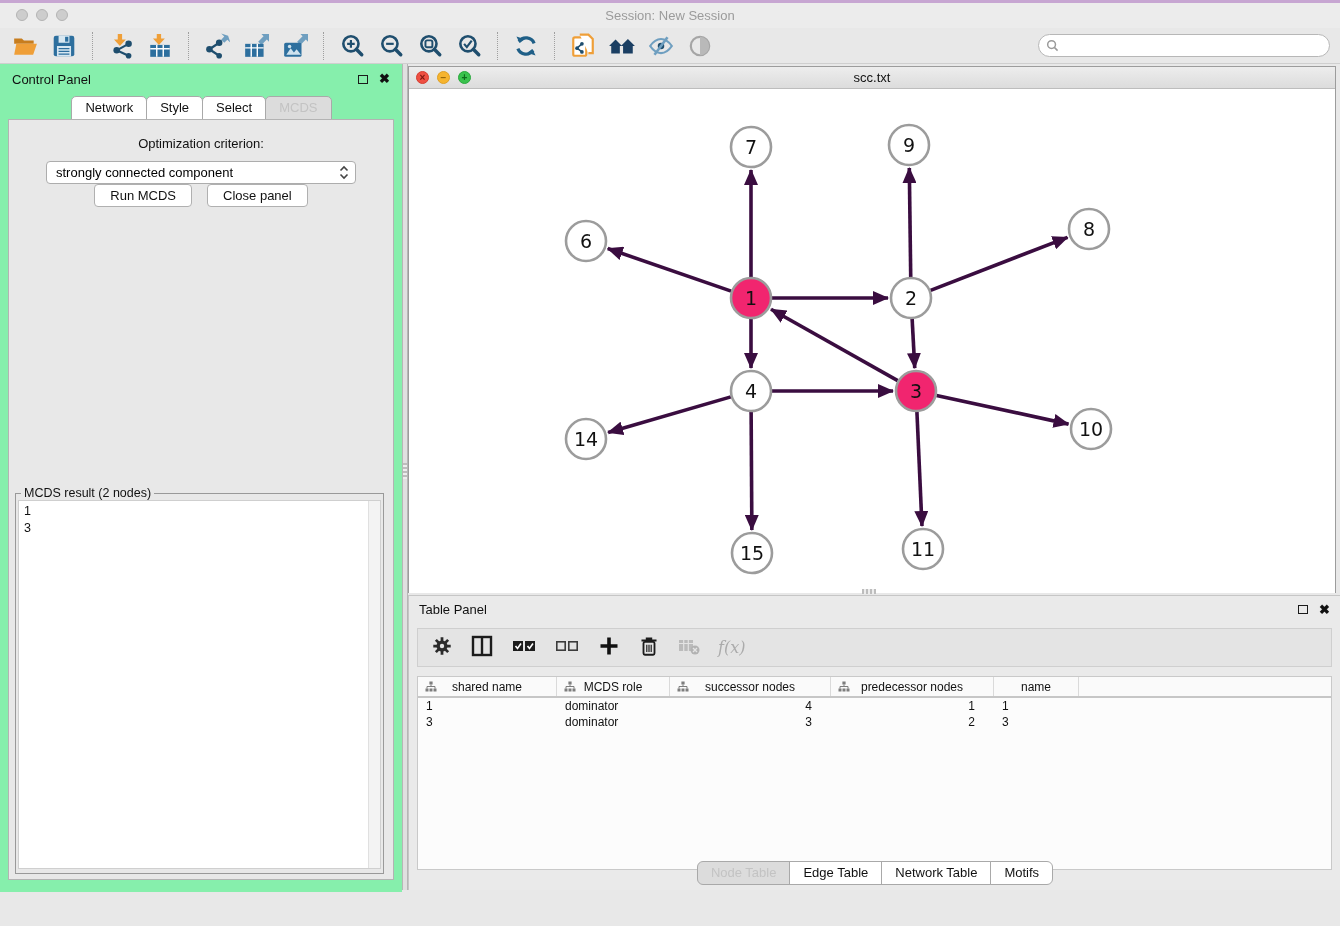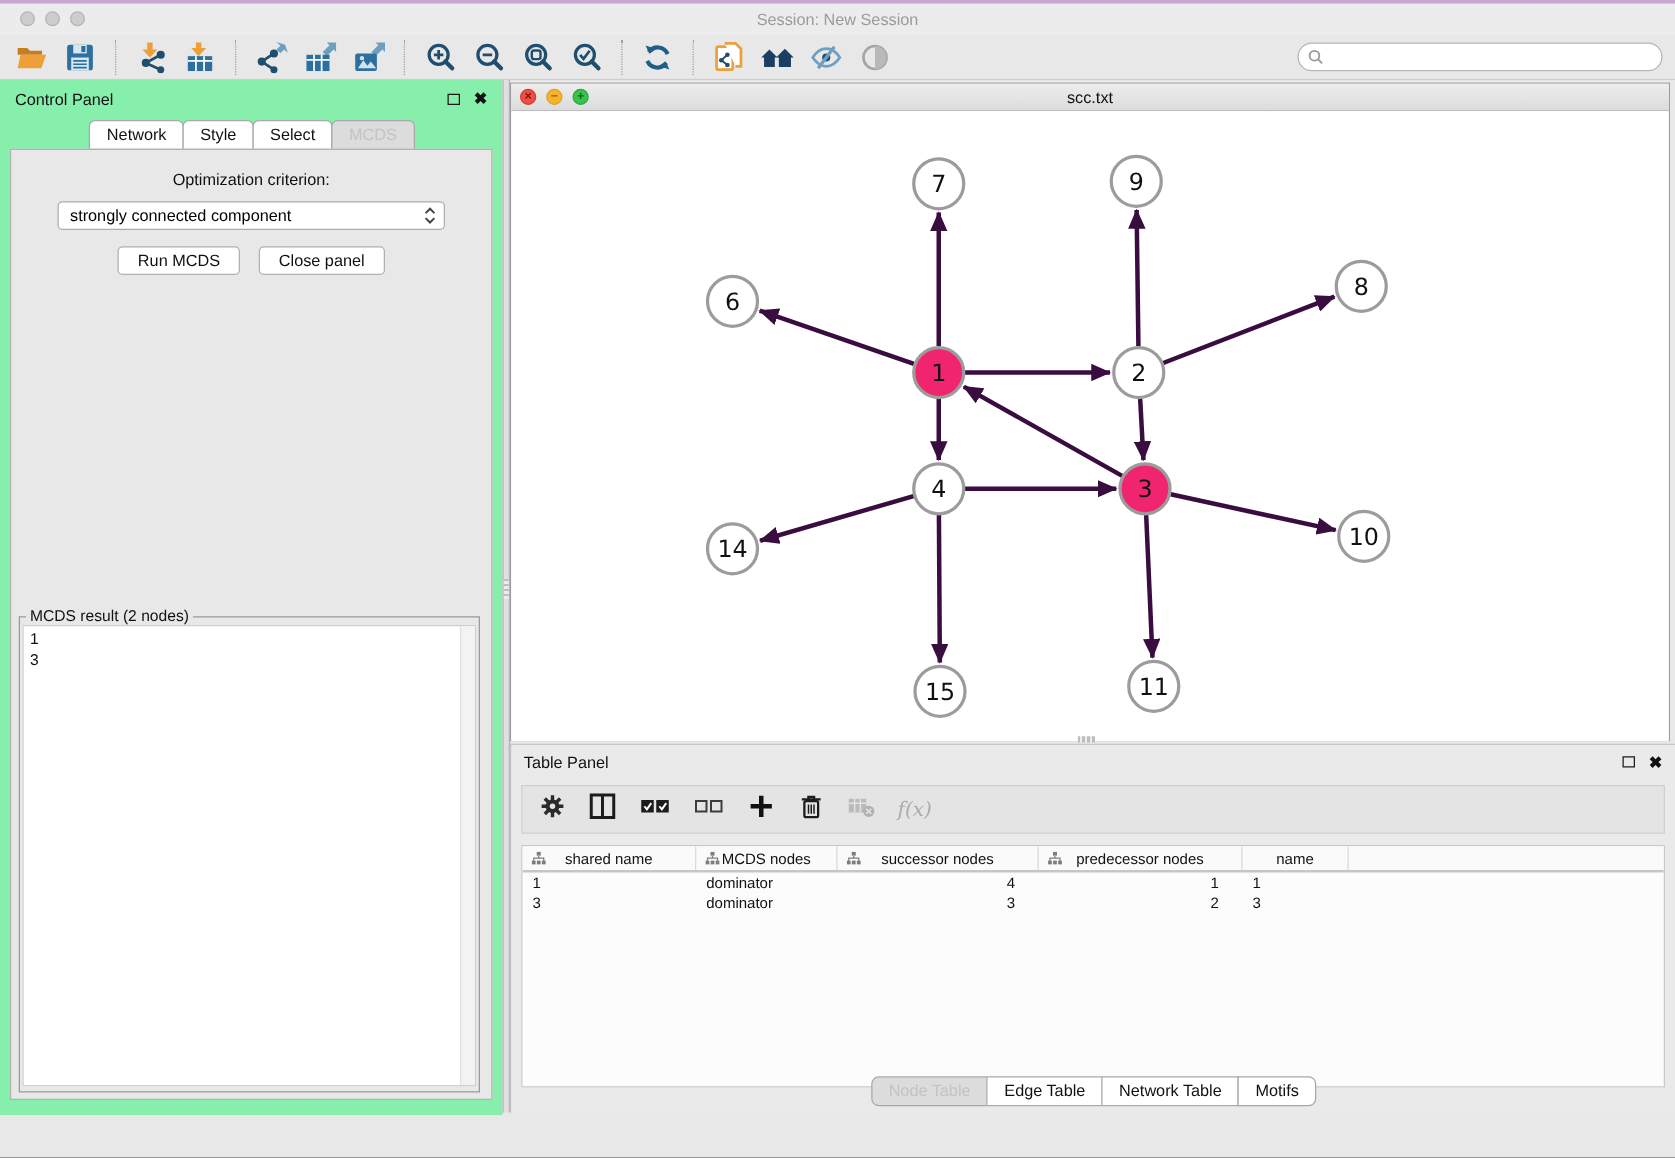--- a/index.html
+++ b/index.html
@@ -33,21 +33,21 @@
   .cp-tabs { position:absolute; left:0; right:0; top:32px; display:flex; justify-content:center; }
   .tab { font-size:13px; padding:3px 13px 4px; background:#fff; border:1px solid #a9a9a9;
          border-radius:5px 5px 0 0; margin-right:-1px; color:#111; }
   .tab.disabled-selected { background:#dcdcdc; color:#c3c3c3; }
   .cp-content { position:absolute; left:8px; right:8px; top:55px; bottom:12px;
                 border:1px solid #b3b3b3; background:#e8e8e8; }
   .opt-label { text-align:center; margin-top:16px; font-size:13px; color:#111; }
   .dropdown { margin:10px auto 0; width:310px; height:23px; background:#fff; border:1px solid #adadad;
               border-radius:4px; display:flex; align-items:center; padding:0 3px 0 9px; font-size:13px; }
   .dd-val { flex:1; }
-  .btn-row { display:flex; justify-content:center; gap:15px; margin-top:13px; }
+  .btn-row { display:flex; justify-content:center; gap:15px; }
   .btn { background:#fff; border:1px solid #b0b0b0; border-radius:4px; font-size:13px; padding:3px 15px; color:#111; }
   .mcds-result { position:absolute; left:6px; right:9px; top:366px; bottom:5px;
                  border:1px solid #999; background:#e8e8e8; }
   .mcds-result legend { font-size:12.5px; margin-left:5px; padding:0 3px; color:#111;margin-top:44px; }
   .result-area { position:absolute; left:2px; right:2px; top:0px; bottom:2px; background:#fff;
                  border:1px solid #cfcfcf; font-size:12.5px; line-height:17px; padding:2px 5px; white-space:pre; color:#111; }
   .result-scroll { position:absolute; right:0; top:0; bottom:0; width:12px; background:#f3f3f3; border-left:1px solid #e0e0e0; }
 
   
   .v-splitter { position:absolute; left:402px; width:6px; top:64px; bottom:36px; background:#e0e0e0;
@@ -452,21 +452,21 @@
             <span>shared name</span>
           </div>
           <div class="th" style="width: 113px;">
             <svg class="tree" width="12" height="12" viewBox="0 0 12 12">
               <rect x="4.4" y="0.5" width="3.2" height="3" fill="#7d7d7d"></rect>
               <path d="M6 3.5v2M2 7.5v-2h8v2" stroke="#7d7d7d" stroke-width="1" fill="none"></path>
               <rect x="0.5" y="7.5" width="3" height="3" fill="#7d7d7d"></rect>
               <rect x="4.5" y="7.5" width="3" height="3" fill="#7d7d7d"></rect>
               <rect x="8.5" y="7.5" width="3" height="3" fill="#7d7d7d"></rect>
             </svg>
-            <span>MCDS nodes</span>
+            <span>MCDS role</span>
           </div>
           <div class="th" style="width: 161px;">
             <svg class="tree" width="12" height="12" viewBox="0 0 12 12">
               <rect x="4.4" y="0.5" width="3.2" height="3" fill="#7d7d7d"></rect>
               <path d="M6 3.5v2M2 7.5v-2h8v2" stroke="#7d7d7d" stroke-width="1" fill="none"></path>
               <rect x="0.5" y="7.5" width="3" height="3" fill="#7d7d7d"></rect>
               <rect x="4.5" y="7.5" width="3" height="3" fill="#7d7d7d"></rect>
               <rect x="8.5" y="7.5" width="3" height="3" fill="#7d7d7d"></rect>
             </svg>
             <span>successor nodes</span>

